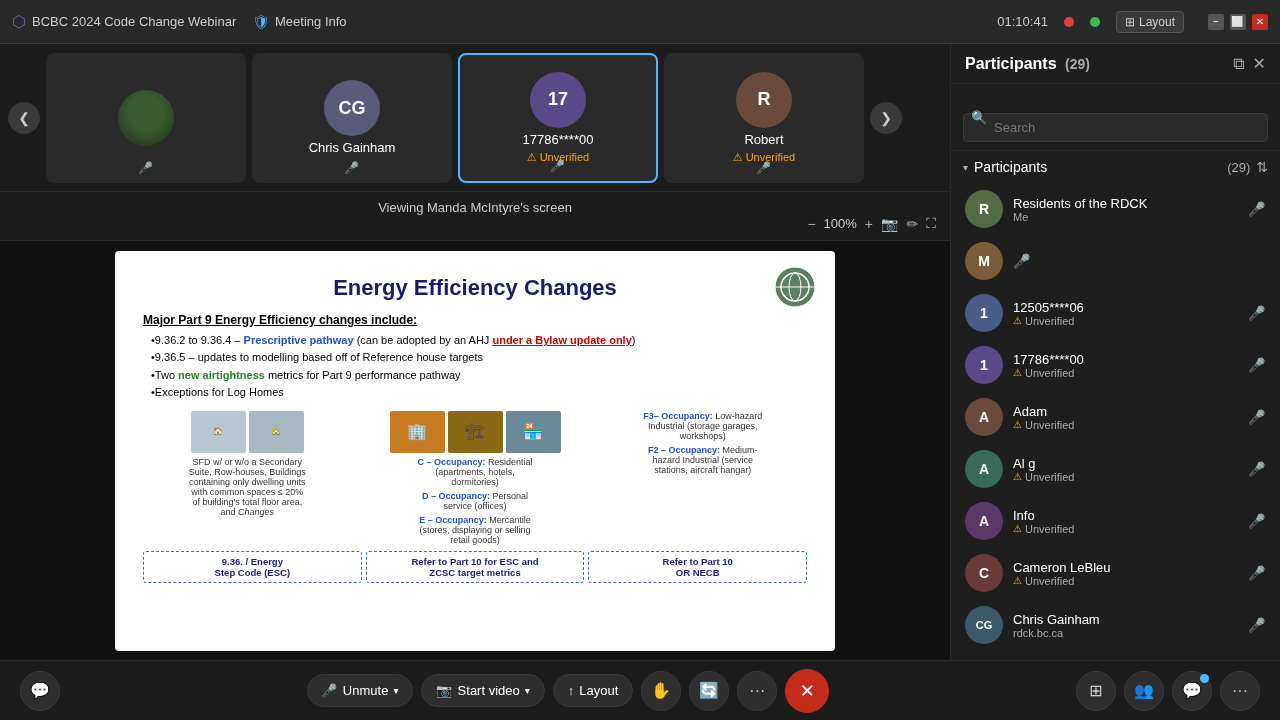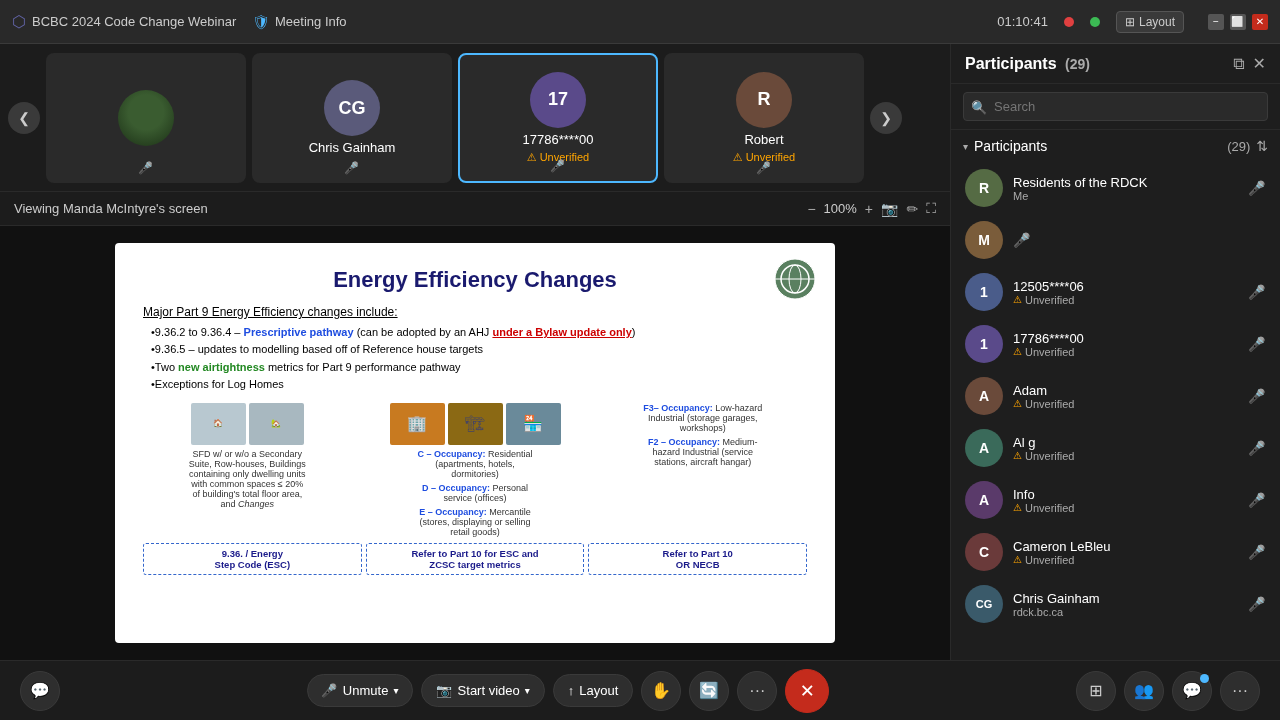--- a/index.html
+++ b/index.html
@@ -86,37 +86,37 @@
     #content-area {
       flex: 1;
       display: flex;
       flex-direction: column;
       background: #111;
       position: relative;
       overflow: hidden;
     }
     #content-header {
       display: flex; align-items: center; padding: 8px 14px; background: #1c1c1c;
-      border-bottom: 1px solid #2a2a2a; 
+      border-bottom: 1px solid #2a2a2a;  flex-direction: column;
     }
     #content-header .viewing-text { font-size: 13px; color: #ccc; }
     #content-header .controls { margin-left: auto; display: flex; align-items: center; gap: 8px; }
     #content-header .zoom-control { display: flex; align-items: center; gap: 4px; font-size: 13px; color: #ccc; }
     #content-header .ctrl-btn { background: none; border: none; color: #aaa; cursor: pointer; font-size: 14px; }
     .slide-container {
       flex: 1; display: flex; align-items: center; justify-content: center;
       padding: 10px; background: #111;
     }
     .slide {
       background: #fff; color: #000; border-radius: 4px;
       width: 720px; height: 400px; padding: 24px 28px;
       font-size: 12px; overflow: hidden; position: relative;
     }
     .slide h1 { font-size: 22px; text-align: center; margin-bottom: 12px; color: #1a1a6e; font-weight: bold; }
-    .slide .section-title { font-weight: normal; font-size: 12px; text-decoration: underline; margin-bottom: 6px; }
+    .slide .section-title { font-weight: bold; font-size: 12px; text-decoration: underline; margin-bottom: 6px; }
     .slide .bullet { font-size: 11px; margin: 2px 0 2px 8px; line-height: 1.4; }
     .slide .blue-link { color: #1e4de0; }
     .slide .blue-bold { color: #1e4de0; font-weight: bold; }
     .slide .green-bold { color: #228822; font-weight: bold; }
     .slide .red-underline { color: #cc0000; font-weight: bold; text-decoration: underline; }
     .slide .buildings-row {
       display: flex; gap: 6px; margin-top: 10px; align-items: flex-start;
     }
     .slide .bld-section { flex: 1; display: flex; flex-direction: column; align-items: center; gap: 4px; }
     .slide .bld-imgs { display: flex; gap: 3px; }
@@ -138,21 +138,21 @@
       display: flex; align-items: center; padding: 10px 14px;
       border-bottom: 1px solid #2a2a2a; gap: 8px;
     }
     #panel-header .panel-title { font-size: 16px; font-weight: 600; flex: 1; }
     #panel-header .panel-icon-btn { background: none; border: none; color: #aaa; cursor: pointer; font-size: 16px; }
     #search-bar {
       padding: 8px 12px; border-bottom: 1px solid #2a2a2a;
     }
     #search-bar input {
       width: 100%; background: #2a2a2a; border: 1px solid #3a3a3a; border-radius: 4px;
-      color: #ccc; padding: 6px 10px 6px 30px; font-size: 13px; outline: none;
+      color: #ccc; padding: 6px 10px 6px 30px; font-size: 13px; outline: none; margin-top: 21px;
     }
     #search-bar .search-wrap { position: relative; }
     #search-bar .search-icon { position: absolute; left: 8px; top: 50%; transform: translateY(-50%); color: #888; font-size: 13px; }
     #participants-section { flex: 1; overflow-y: auto; }
     #participants-section::-webkit-scrollbar { width: 4px; }
     #participants-section::-webkit-scrollbar-thumb { background: #444; border-radius: 2px; }
     .section-header {
       display: flex; align-items: center; padding: 8px 12px; gap: 6px; cursor: pointer;
     }
     .section-header .chevron { font-size: 10px; color: #aaa; }

